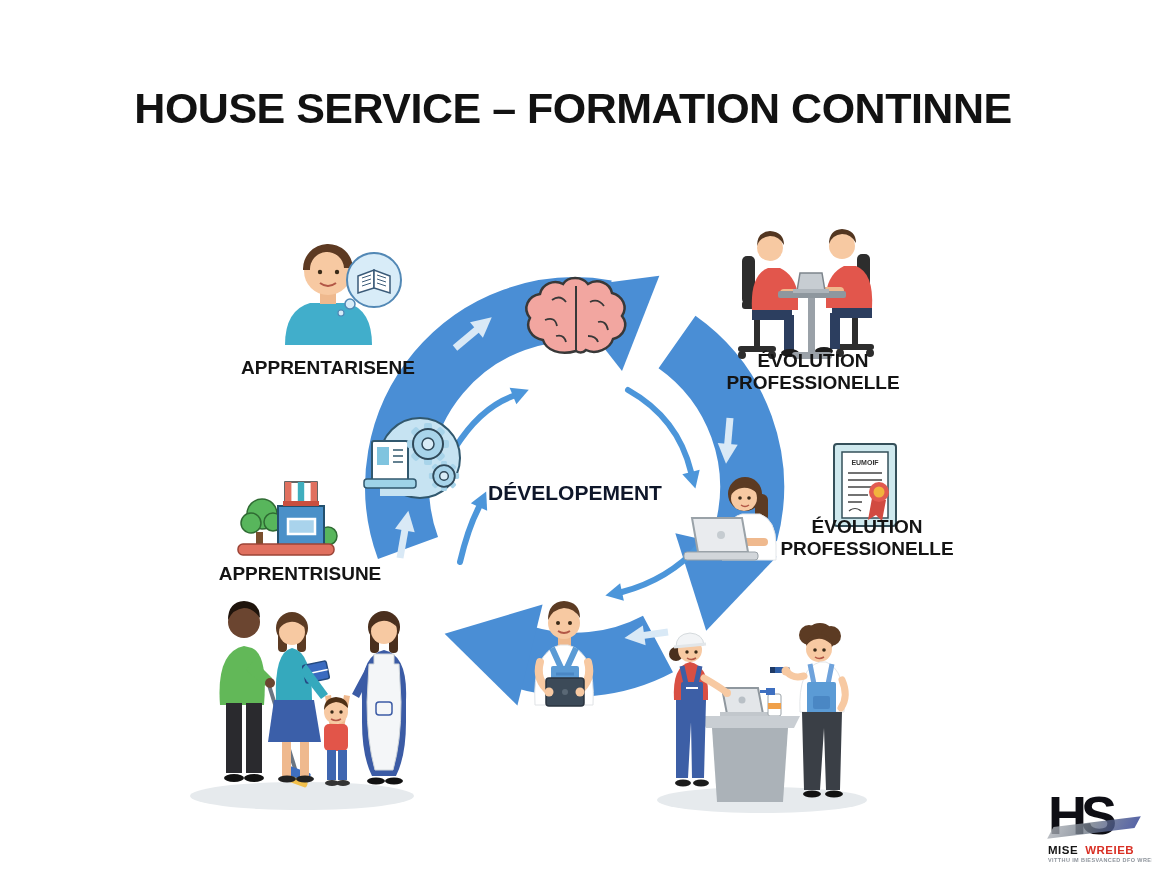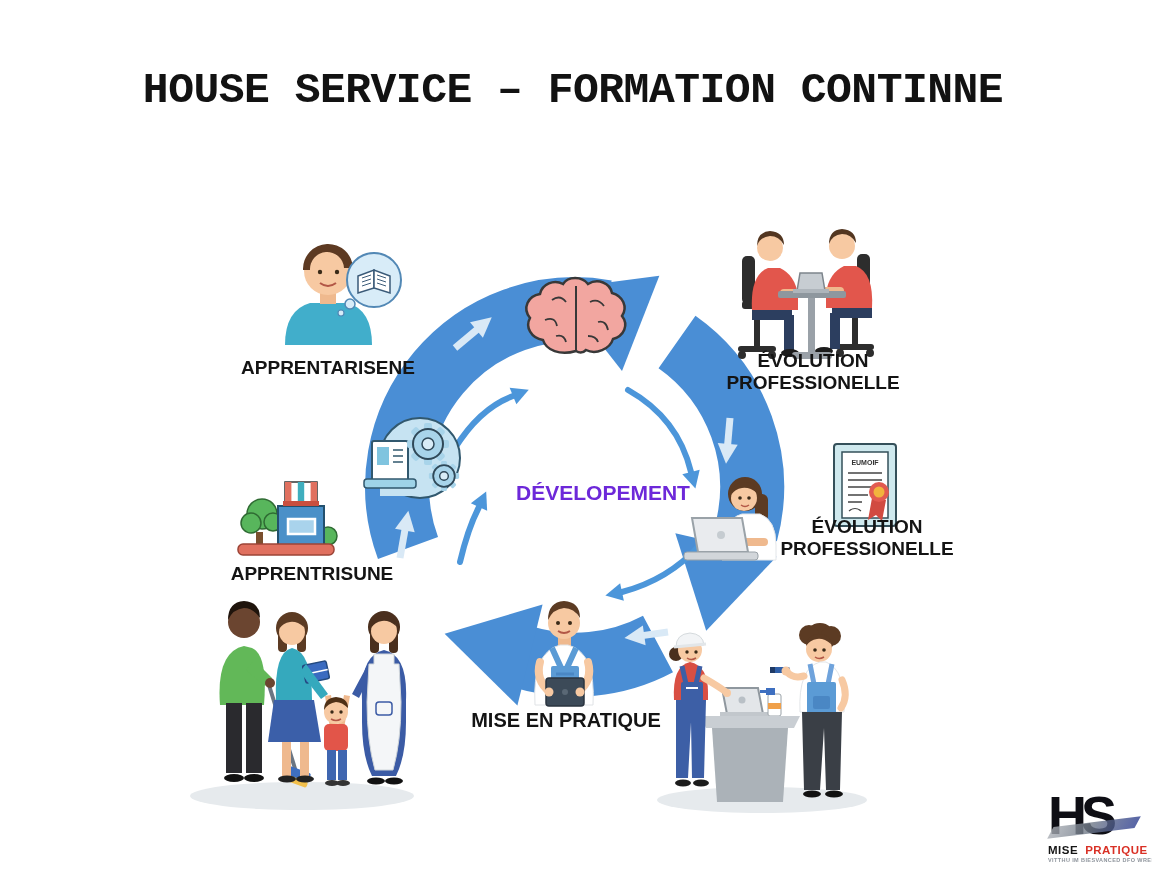--- a/index.html
+++ b/index.html
@@ -1,28 +1,28 @@
 <!DOCTYPE html>
 <html><head>
 <meta charset="utf-8">
 <style>
   html,body{margin:0;padding:0;background:#fff;}
   .stage{position:relative;width:1152px;height:896px;background:#ffffff;overflow:hidden;
          font-family:"Liberation Sans", sans-serif;color:#161616;}
   .stage svg{position:absolute;left:0;top:0;}
   .txt{position:absolute;transform:translateX(-50%);text-align:center;white-space:nowrap;}
-  .title{top:66px;left:573px;font-size:43px;font-weight:800;letter-spacing:-.5px;color:#121212;font-family:Liberation Mono, monospace;}
+  .title{top:84px;left:573px;font-size:43px;font-weight:800;letter-spacing:-.5px;color:#121212;}
   .subtitle{top:140px;left:573px;font-size:23px;font-weight:400;color:#1f1f1f;}
   .step{font-size:19px;font-weight:700;color:#141414;line-height:22px;}
   .step-tl{top:357px;left:328px;text-align:right;}
   .step-tr{top:350px;left:813px;}
   .step-r{top:516px;left:867px;}
-  .step-l{top:563px;left:312px;}
+  .step-l{top:563px;left:300px;}
   .step-b{top:709px;left:566px;font-size:20px;}
-  .center-label{top:480px;left:575px;font-size:21px;font-weight:800;line-height:25px;color:#6d28d9;margin-left:28px;}
+  .center-label{top:480px;left:575px;font-size:21px;font-weight:800;line-height:25px;color:#0f172a;}
   .logo{position:absolute;left:1048px;top:790px;width:110px;}
   .logo-hs{position:relative;font-size:54px;line-height:50px;font-weight:800;letter-spacing:-6px;color:#0e0e14;}
   .logo-swoosh{position:absolute;left:2px;top:32px;width:88px;height:11px;opacity:.8;
                background:linear-gradient(90deg,#a9adb4 0%,#707a88 45%,#2e3f90 100%);
                transform:rotate(-7deg) skewX(-35deg);}
   .logo-words{margin-top:4px;font-size:11.5px;font-weight:800;letter-spacing:.5px;}
   .logo-word-secondary{color:#d93025;margin-left:7px;}
   .logo-tagline{margin-top:1px;font-size:5.5px;font-weight:700;color:#8d939b;letter-spacing:.4px;white-space:nowrap;}
 </style>
 </head>
@@ -356,30 +356,29 @@
     <div>ÉVOLUTION</div>
     <div>PROFESSIONELLE</div>
   </div>
 
   <div class="txt step step-r">
     <div>ÉVOLUTION</div>
     <div>PROFESSIONELLE</div>
   </div>
 
   <div class="txt step step-l">APPRENTRISUNE</div>
-  <div class="txt step step-b">MISE EN PRATIQUE</div>
 
   <div class="txt center-label">
     <div>DÉVELOPEMENT</div>
   </div>
 
   <div class="logo">
     <div class="logo-hs">
       <span>HS</span>
       <div class="logo-swoosh"></div>
     </div>
     <div class="logo-words">
-      <span>MISE</span><span class="logo-word-secondary">PRATIQUE</span>
+      <span>MISE</span><span class="logo-word-secondary">WREIEB</span>
     </div>
     <div class="logo-tagline">VITTHU IM BIESVANCED DFO WREIEB</div>
   </div>
 
 </div>
 
 </body></html>

